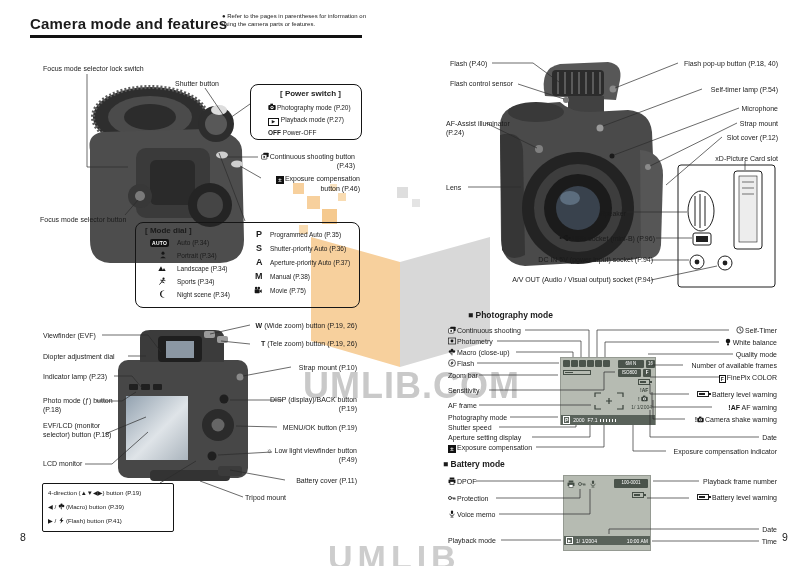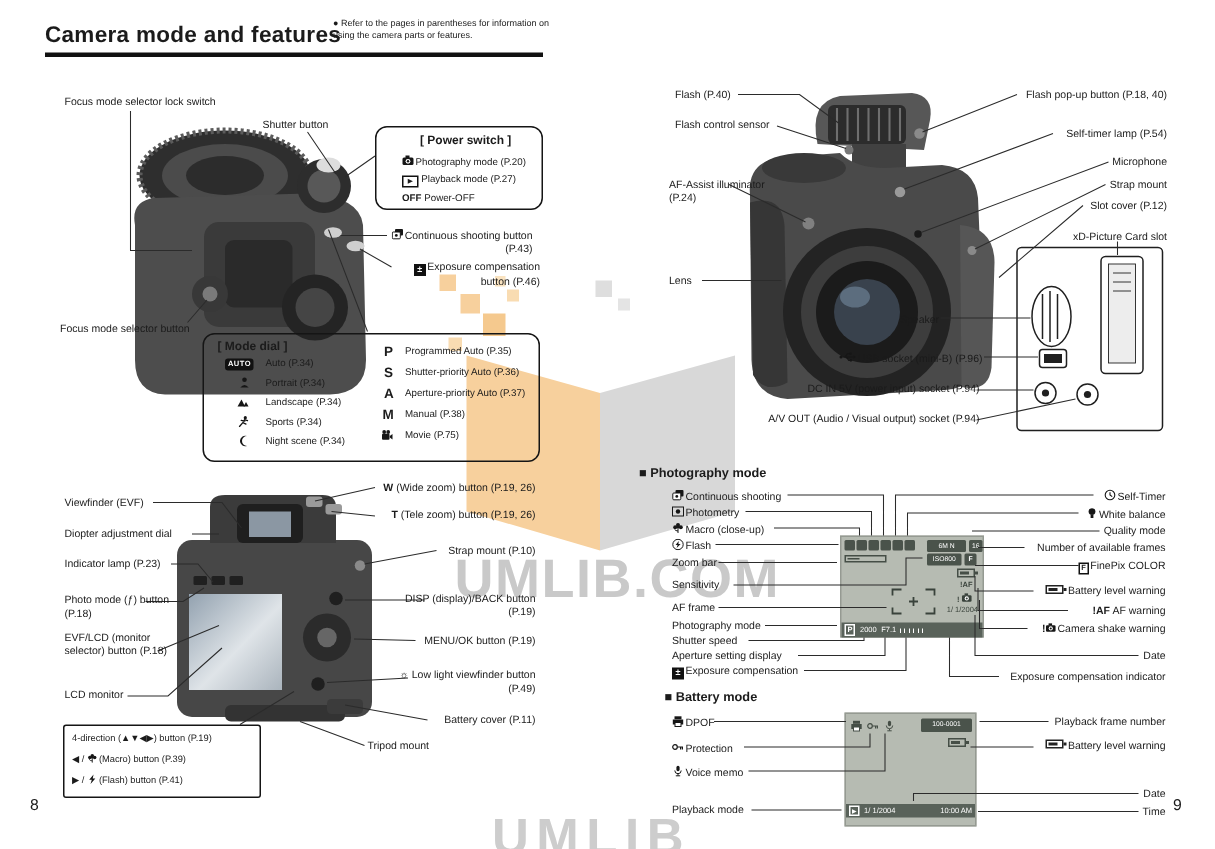--- a/index.html
+++ b/index.html
@@ -382,21 +382,21 @@
 <div class="lb r" style="left:678px;top:119px;width:100px">Strap mount</div>
 <div class="lb r" style="left:678px;top:133px;width:100px">Slot cover (P.12)</div>
 <div class="lb r" style="left:648px;top:154px;width:130px">xD-Picture Card slot</div>
 <div class="lb" style="left:600px;top:209px">Speaker</div>
 <div class="lb r" style="left:545px;top:234px;width:110px"><svg class="ic2" style="width:12px;height:8px">
         <use href="#i-usb"></use>
       </svg><span>USB socket (mini-B) (P.96)</span></div>
 <div class="lb r" style="left:515px;top:255px;width:138px">DC IN 5V (power input) socket (P.94)</div>
 <div class="lb r" style="left:490px;top:275px;width:163px">A/V OUT (Audio / Visual output) socket (P.94)</div>
 
-<div class="sect" style="left:426px;top:310px">■ Photography mode</div>
+<div class="sect" style="left:468px;top:310px">■ Photography mode</div>
 
 <div class="lb" style="left:448px;top:326px"><svg class="ic2">
         <use href="#i-burst"></use>
       </svg><span>Continuous shooting</span></div>
 <div class="lb" style="left:448px;top:337px"><svg class="ic2">
         <use href="#i-meter"></use>
       </svg><span>Photometry</span></div>
 <div class="lb" style="left:448px;top:348px"><svg class="ic2">
         <use href="#i-flower"></use>
       </svg><span>Macro (close-up)</span></div>

